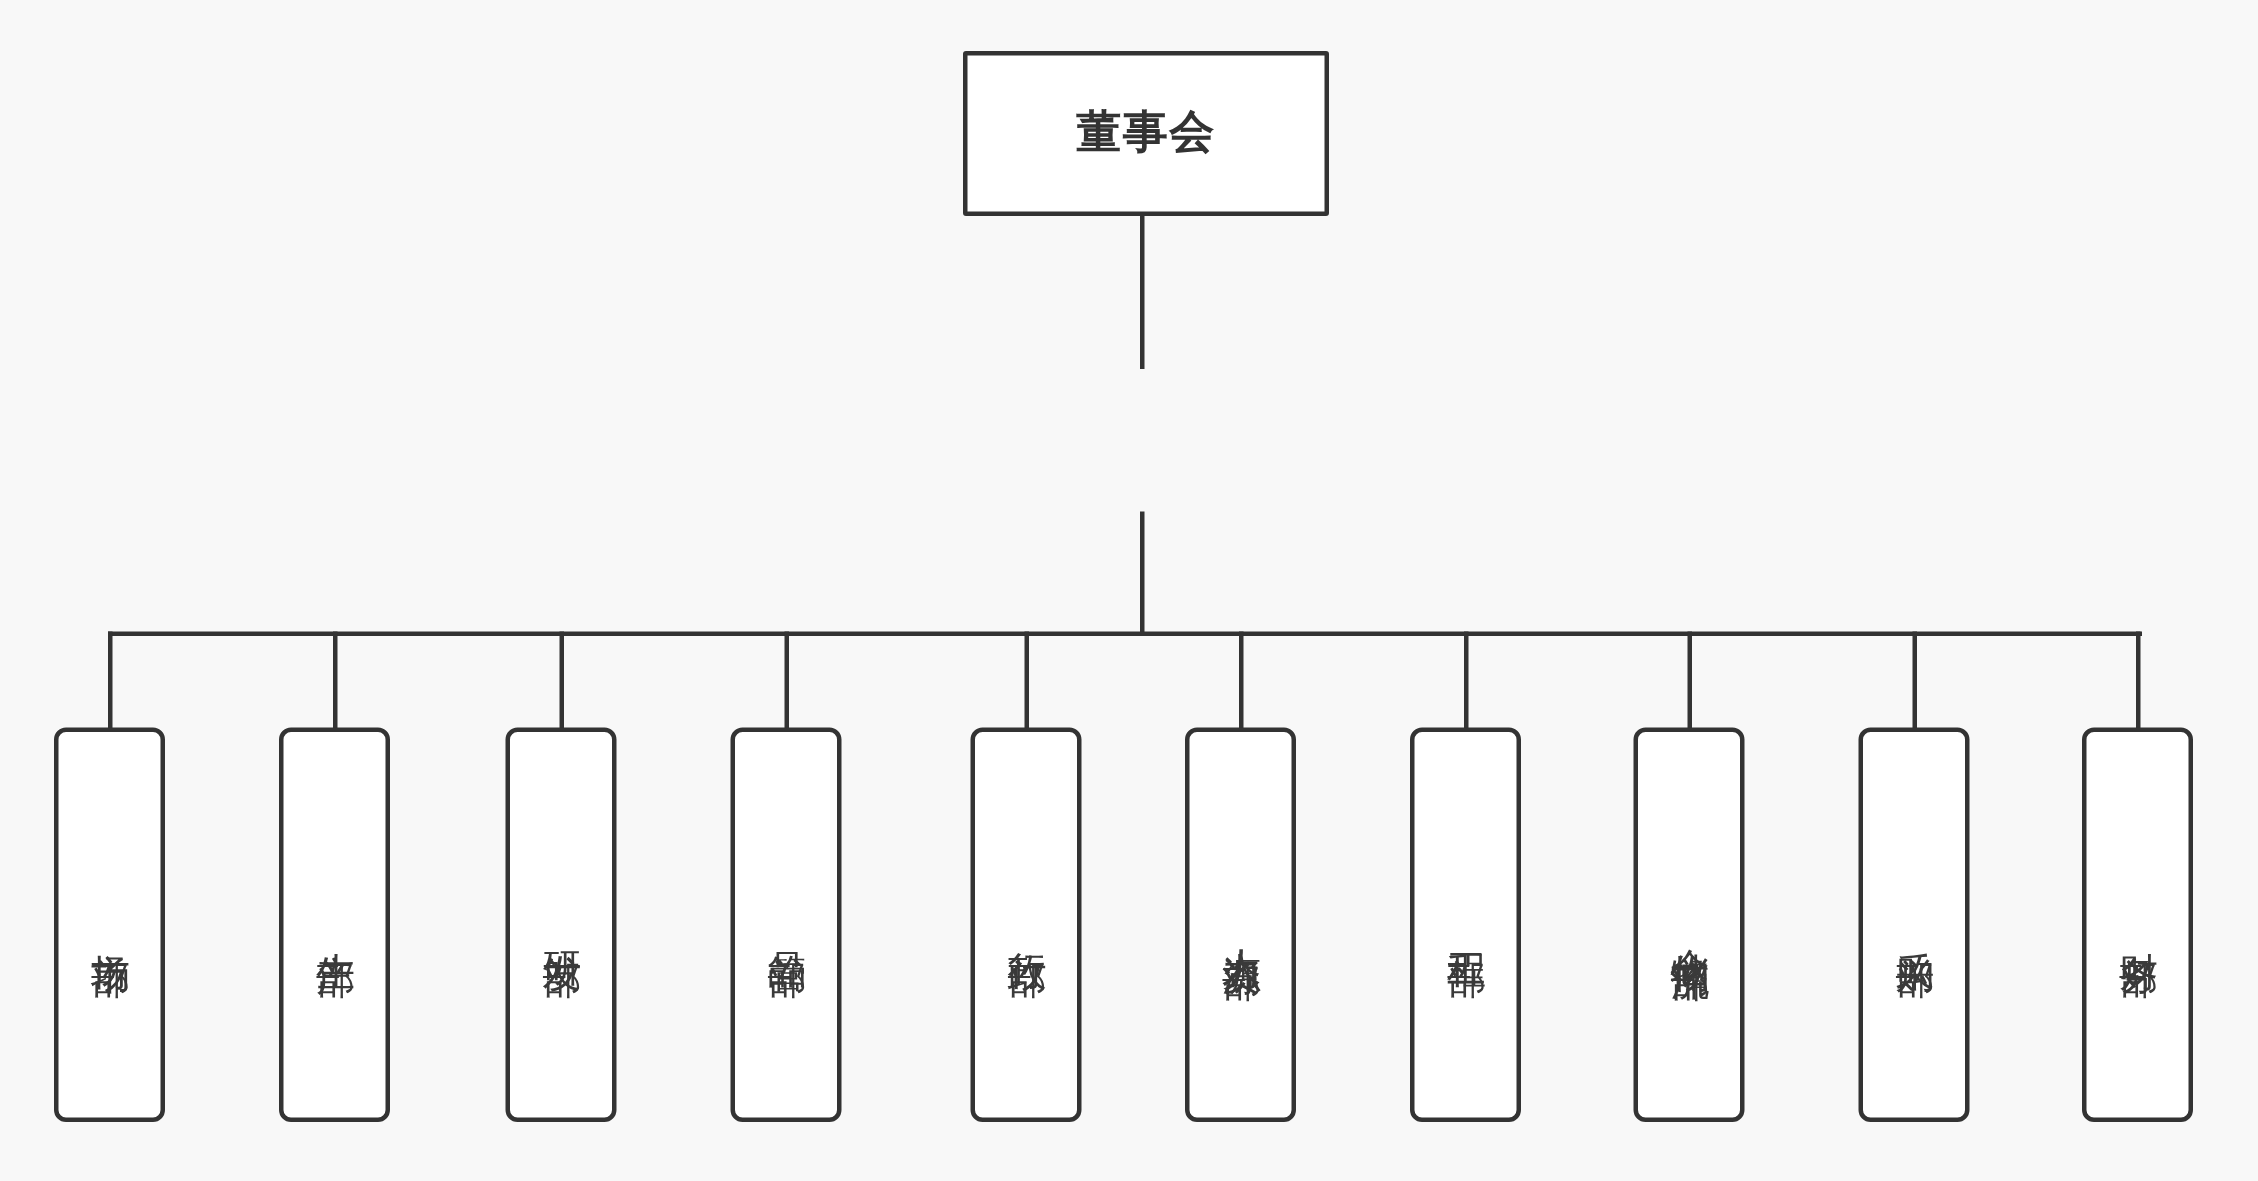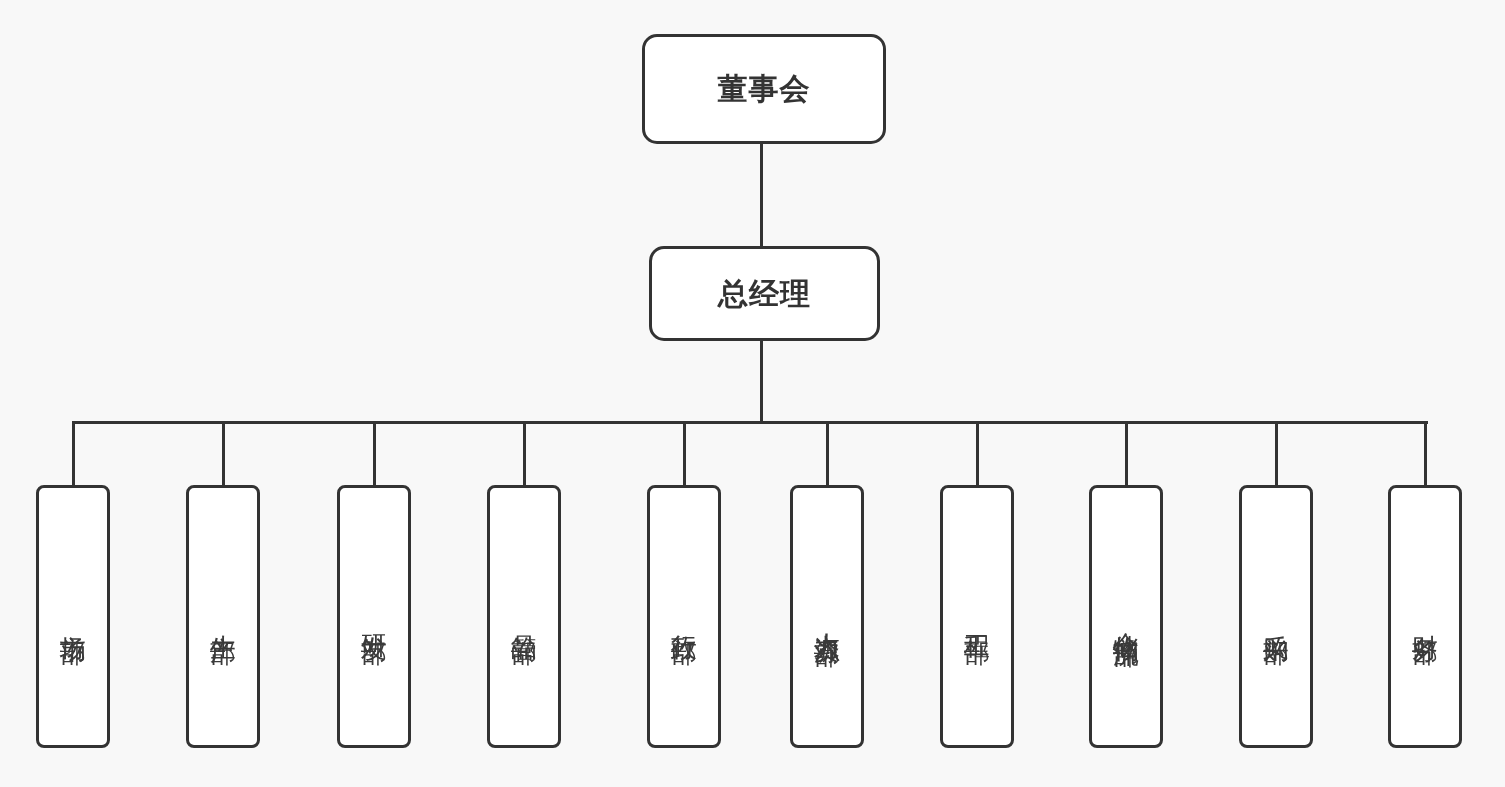--- a/index.html
+++ b/index.html
@@ -17,21 +17,21 @@
     background: #f8f8f8;
     overflow: hidden;
   }
 
   
   .node {
     position: absolute;
     box-sizing: border-box;
     background: #ffffff;
     border: 3px solid #333333;
-    border-radius: 15px;
+    border-radius: 2px;
     display: flex;
     align-items: center;
     justify-content: center;
     z-index: 2;
   }
   .node-top {
     width: 244px;
     height: 110px;
     left: 642px;
     top: 34px;
@@ -84,23 +84,20 @@
 <body>
 
 <div id="chart-canvas">
 
   <div class="node node-top">
     <span class="label-h">董事会</span>
   </div>
 
   <div class="conn conn-v" style="left:760px; top:144px; height:102px;"></div>
 
-  <div class="node node-second">
-    <span class="label-h">总经理</span>
-  </div>
 
   <div class="conn conn-v" style="left:760px; top:341px; height:82px;"></div>
 
   <div class="conn conn-h" style="left:72px; top:421px; width:1356px;"></div>
 
   <div id="dept-layer">
       <div class="conn conn-v" style="left: 72px; top: 421px; height: 67px;"></div>
       <div class="node node-dept" style="left: 36px;">
         <span class="label-v">市场部</span>
       </div>

